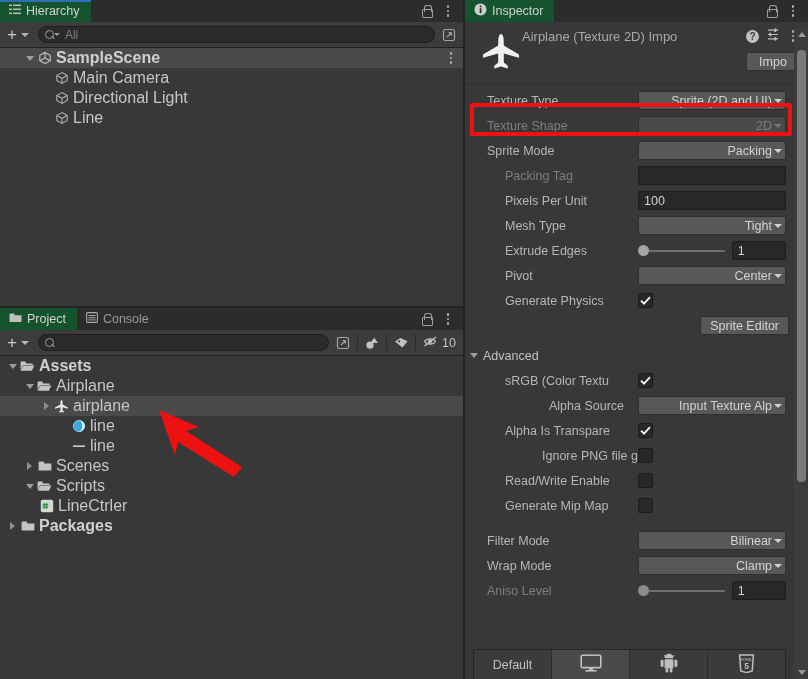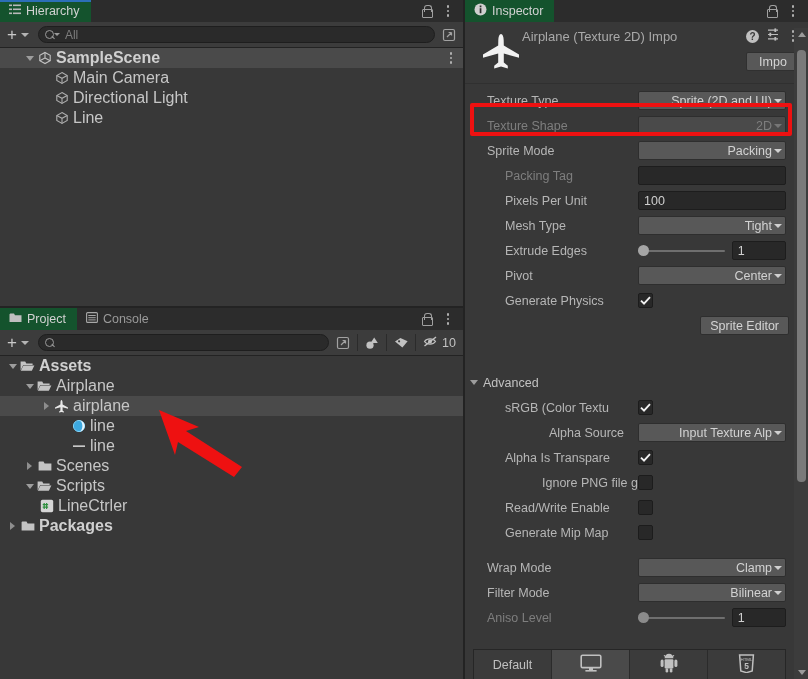--- a/index.html
+++ b/index.html
@@ -90,21 +90,21 @@
           display:flex; align-items:center; color:#cfcfcf; font-size:12.5px; padding:0 5px; }
   .cb{ width:15px; height:15px; background:#282828; border:1px solid #1c1c1c; border-radius:2px;
        display:flex; align-items:center; justify-content:center; }
   .cb svg{ display:block; }
   .btn{ height:19px; background:#585858; border:1px solid #2e2e2e; border-radius:2px;
         color:#d4d4d4; font-size:12.5px; display:flex; align-items:center; justify-content:center; padding:0 9px; }
   .slider{ position:relative; height:19px; display:flex; align-items:center; }
   .strack{ height:2px; background:#6f6f6f; width:100%; border-radius:1px; }
   .sknob{ position:absolute; left:0; width:11px; height:11px; border-radius:50%; background:#a5a5a5; }
   .slider.dim .sknob{ background:#8b8b8b; }
-  .foldout{ display:flex; align-items:center; gap:5px; padding-left:5px; height:25px;margin-top:27px; }
+  .foldout{ display:flex; align-items:center; gap:5px; padding-left:5px; height:25px; }
 
   
   .plat{ position:absolute; left:8px; right:22px; bottom:0; height:30px; display:flex;
          border:1px solid #262626; border-bottom:none; background:#3b3b3b; }
   .ptab{ flex:1; display:flex; align-items:center; justify-content:center; color:#c0c0c0;
          font-size:12.5px; border-right:1px solid #2b2b2b; }
   .ptab:last-child{ border-right:none; }
   .ptab.active{ background:#4a4a4a; }
 
   
@@ -581,33 +581,33 @@
         </div>
       </div>
       <div class="prow" style="position: relative;">
         <div class="plabel" style="position: absolute; left: 40px; max-width: 137px;">Generate Mip Map</div>
         <div class="ctl" style="left: 173px; width: 148px;">
           <div class="cb"></div>
         </div>
       </div>
       <div style="height: 10px;"></div>
       <div class="prow" style="position: relative;">
+        <div class="plabel" style="position: absolute; left: 22px; max-width: 155px;">Filter Mode</div>
+        <div class="ctl" style="left: 173px; width: 148px;">
+          <div class="dd">
+            <span class="txt">Bilinear</span>
+            <span class="ar"></span>
+          </div>
+        </div>
+      </div>
+      <div class="prow" style="position: relative;">
         <div class="plabel" style="position: absolute; left: 22px; max-width: 155px;">Wrap Mode</div>
         <div class="ctl" style="left: 173px; width: 148px;">
           <div class="dd">
             <span class="txt">Clamp</span>
-            <span class="ar"></span>
-          </div>
-        </div>
-      </div>
-      <div class="prow" style="position: relative;">
-        <div class="plabel" style="position: absolute; left: 22px; max-width: 155px;">Filter Mode</div>
-        <div class="ctl" style="left: 173px; width: 148px;">
-          <div class="dd">
-            <span class="txt">Bilinear</span>
             <span class="ar"></span>
           </div>
         </div>
       </div>
       <div class="prow" style="position: relative;">
         <div class="plabel dim" style="position: absolute; left: 22px; max-width: 155px;">Aniso Level</div>
         <div class="ctl" style="left: 173px; width: 148px;">
           <div style="display: flex; align-items: center; gap: 7px;">
             <div class="slider dim" style="width: 88px;">
               <div class="strack"></div>

